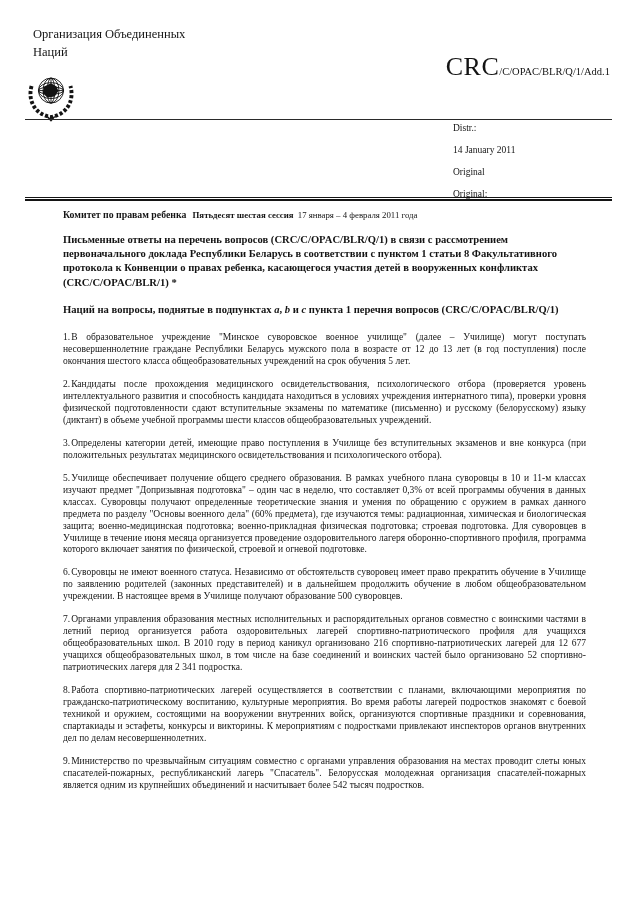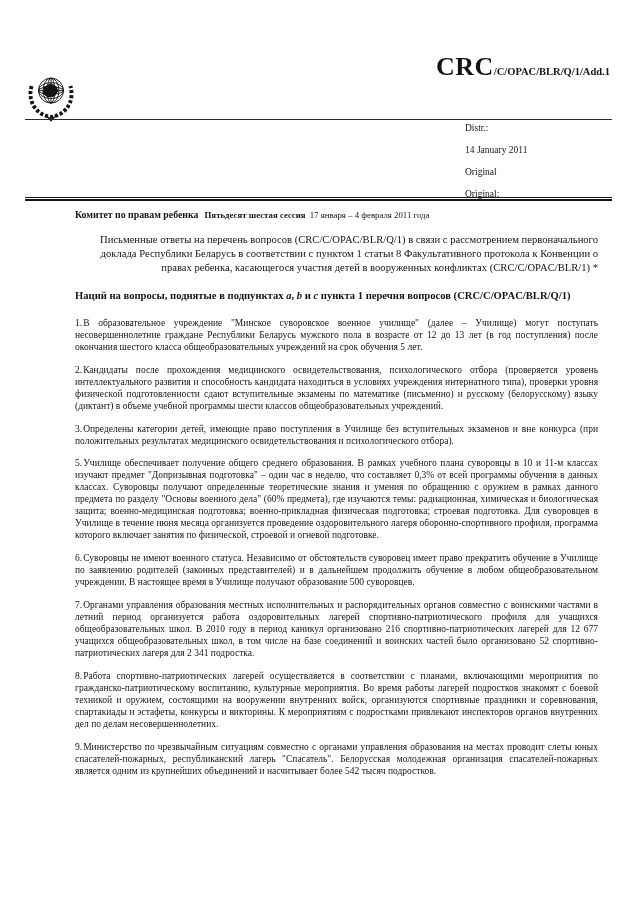--- a/index.html
+++ b/index.html
@@ -14,52 +14,50 @@
   }
   
   .org-name{
     position:absolute;left:33px;top:26px;
     font-size:12.5px;line-height:1.4;
   }
   .emblem{position:absolute;left:23px;top:73px;width:56px;height:50px;}
   .doc-symbol{
     position:absolute;top:52px;right:30px;
     white-space:nowrap;
-    font-weight:bold;
   }
   .doc-symbol .sym-big{font-size:26px;letter-spacing:.5px;}
   .doc-symbol .sym-small{font-size:10.5px;}
   .rule-thin{
     position:absolute;left:25px;right:28px;top:119px;
     border-top:1px solid #2a2a2a;height:0;
   }
   .doc-title{
     position:absolute;left:227px;top:131px;width:235px;
     font-size:19px;font-weight:bold;line-height:1.32;
   }
   .info-col{
-    position:absolute;left:465px;top:124px;
+    position:absolute;left:453px;top:124px;
     font-size:9.5px;line-height:1;
   }
   .info-col .info-line{margin:0 0 12.5px 0;}
   .rule-thick{
     position:absolute;left:25px;right:28px;top:197px;
     height:1px;border-top:1px solid #141414;border-bottom:2px solid #141414;
   }
   
   .content{
-    position:absolute;left:75px;top:209px;width:523px;
+    position:absolute;left:63px;top:209px;width:523px;
   }
   .committee-line{font-size:8.8px;margin:0 0 13px 0;}
   .committee-line .committee{font-weight:bold;font-size:9.8px;margin-right:4px;}
   .committee-line .session{font-weight:bold;margin-right:2px;}
   .h-main{
-    font-size:10.6px;font-weight:normal;line-height:1.34;
+    font-size:10.6px;font-weight:bold;line-height:1.34;
     margin:0 0 13px 0;
-    text-align:right;
   }
   .h-sub{
     font-size:10.6px;font-weight:bold;line-height:1.34;
     margin:0 0 15px 0;
   }
   .h-sub2{
     font-size:11.2px;font-weight:bold;line-height:1.3;
     margin:4px 0 13px 0;
   }
   .para{
@@ -68,20 +66,24 @@
     text-align:justify;
   }
   .para .pnum{margin-right:1px;}
   .it{font-style:italic;}
 </style>
 </head>
 <body>
 
 <div class="page">
 
+  <div class="org-name">
+    <div>Организация Объединенных</div>
+    <div>Наций</div>
+  </div>
 
   <div class="emblem">
     <svg viewBox="0 0 60 54" width="56" height="50" aria-hidden="true">
       <g stroke="#141414" fill="none" stroke-width="1">
         <circle cx="30" cy="19" r="13.5"></circle>
         <ellipse cx="30" cy="19" rx="13.5" ry="8.6"></ellipse>
         <ellipse cx="30" cy="19" rx="13.5" ry="4"></ellipse>
         <ellipse cx="30" cy="19" rx="8.6" ry="13.5"></ellipse>
         <ellipse cx="30" cy="19" rx="4" ry="13.5"></ellipse>
         <line x1="16.5" y1="19" x2="43.5" y2="19"></line>

